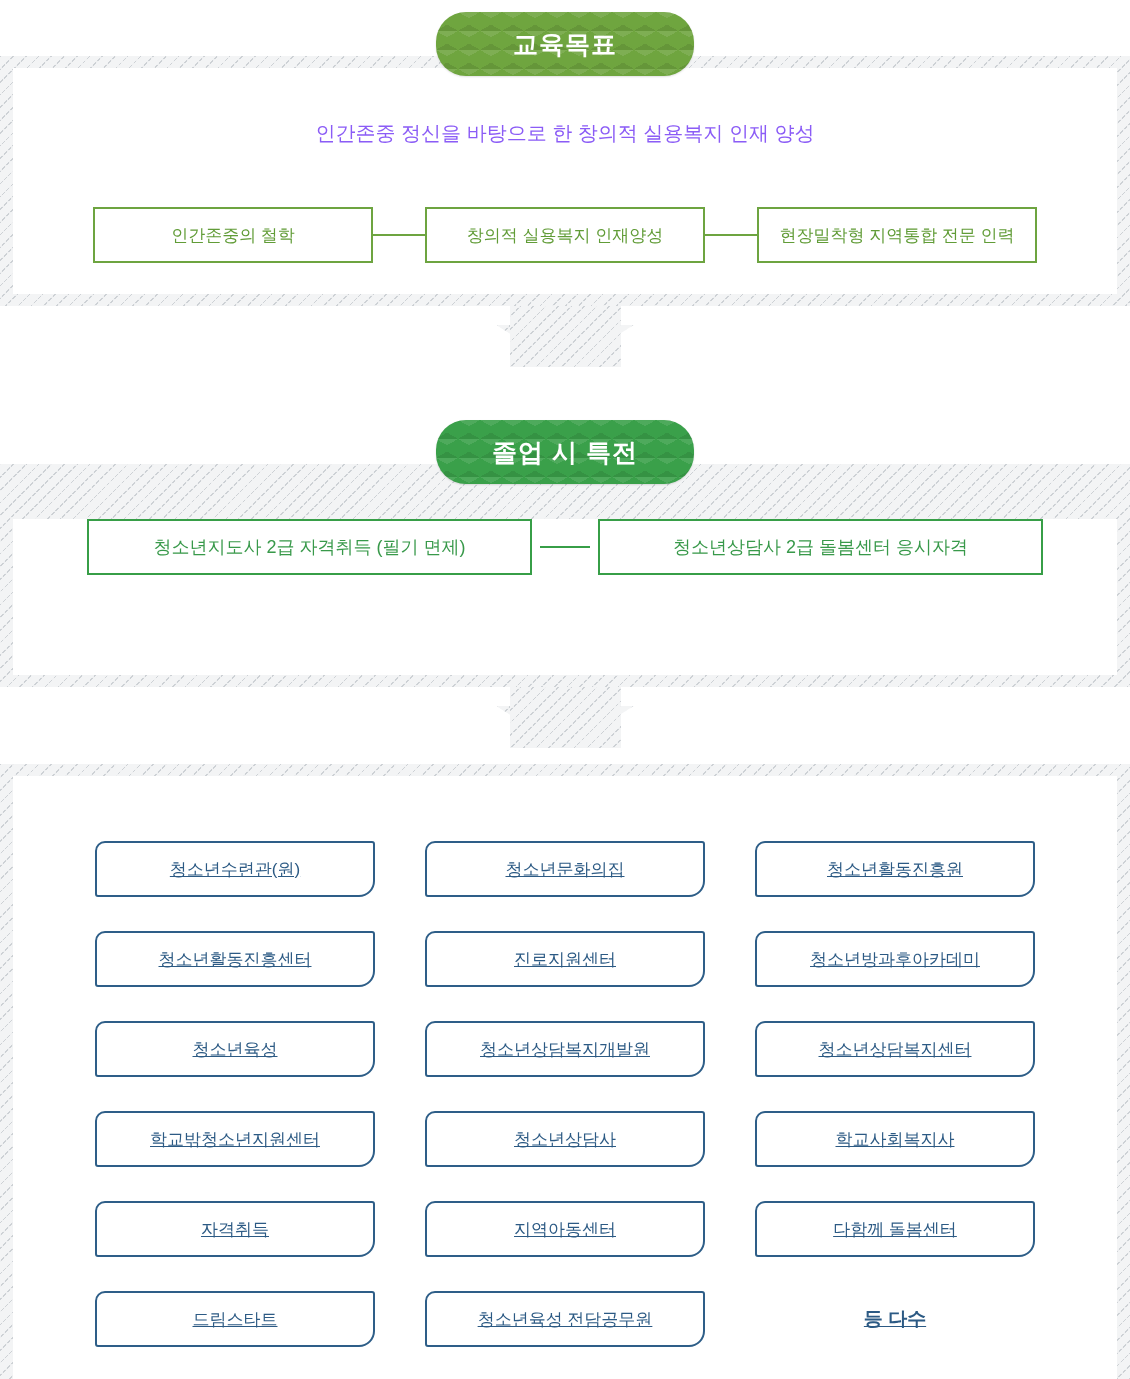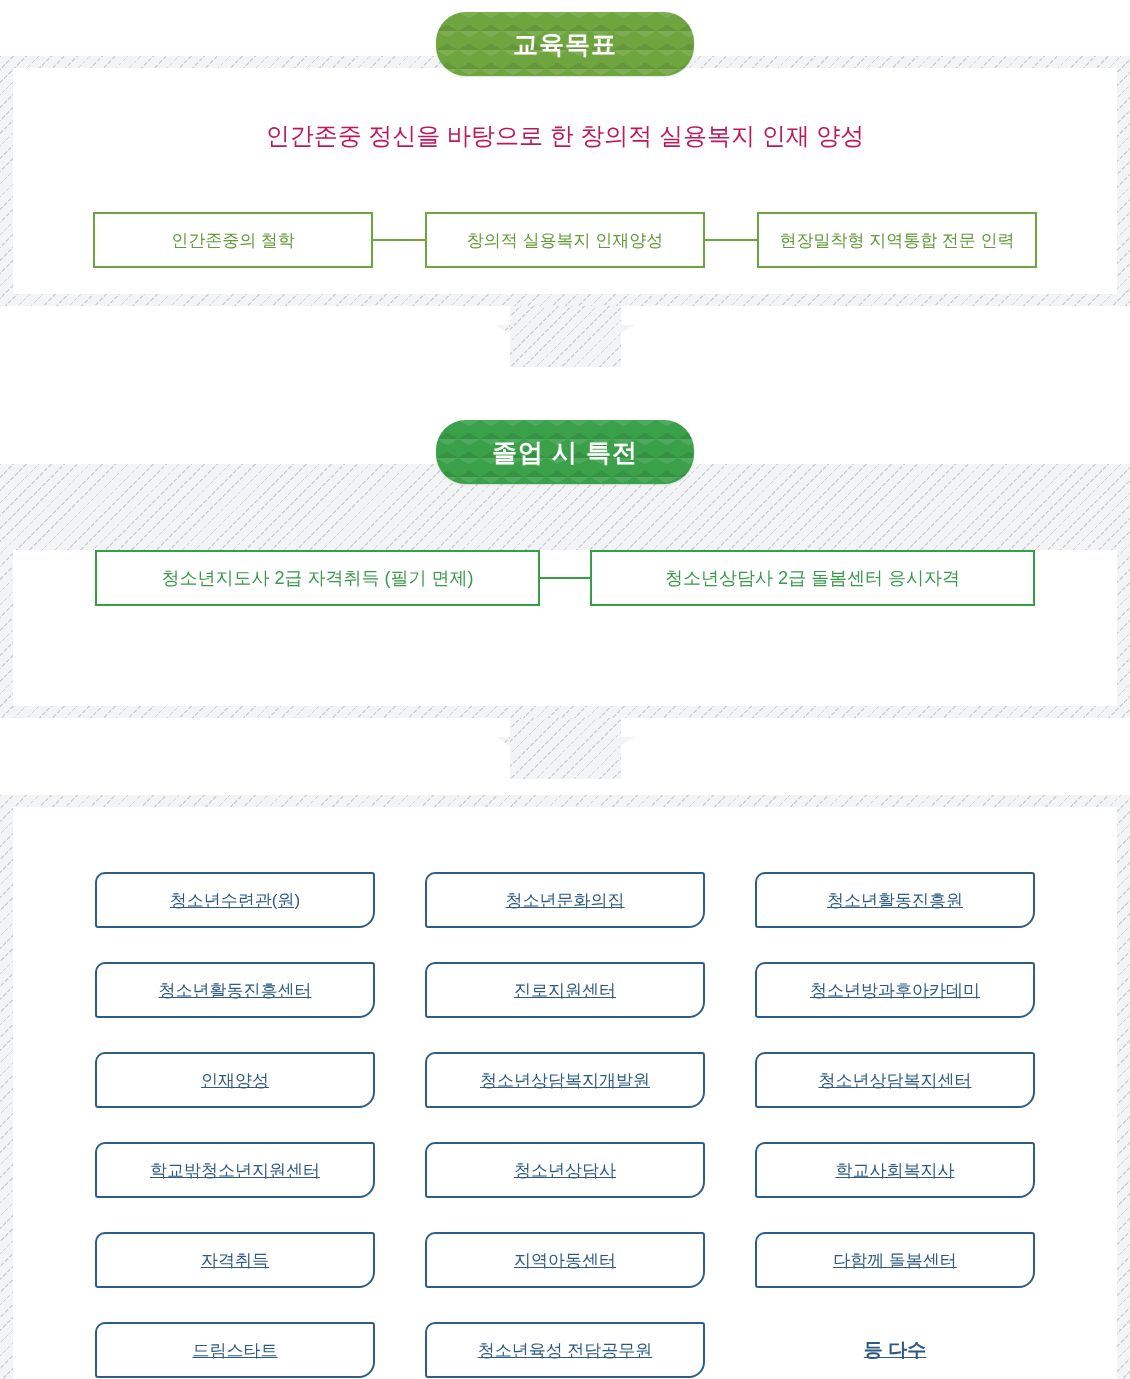--- a/index.html
+++ b/index.html
@@ -40,22 +40,22 @@
 
   
   .frame { margin-top: -32px; padding: 12px 13px; position: relative; z-index: 1; }
   .panel { background: #ffffff; box-sizing: border-box; }
 
   
   .panel-1 { height: 226px; }
   .subtitle {
     padding-top: 52px;
     text-align: center;
-    font-size: 24px;
-    color: #be185d;
+    font-size: 20px;
+    color: #8b5cf6;
   }
   .box-row { display: flex; justify-content: center; align-items: center; margin-top: 60px; }
   .gbox {
     box-sizing: border-box;
     height: 56px;
     border: 2px solid #6da440;
     background: #fff;
     display: flex; align-items: center; justify-content: center;
     font-size: 17px; color: #619c37;
     text-align: center;
@@ -66,21 +66,21 @@
   
   .flow-arrow { position: relative; width: 111px; height: 64px; margin: -3px auto 0; }
   .flow-arrow .shaft { position: absolute; inset: 0; }
   .flow-arrow .wing { position: absolute; top: 22px; width: 14px; height: 9px; }
   .flow-arrow .wing-left  { left: -13px;  clip-path: polygon(0 0, 100% 0, 100% 100%); }
   .flow-arrow .wing-right { right: -13px; clip-path: polygon(0 0, 100% 0, 0 100%); }
 
   
   .module-2 { margin-top: 53px; }
   .panel-2 { height: 156px; }
-  .panel-2 .box-row { margin-top: 74px; }
+  .panel-2 .box-row { margin-top: 43px; gap: 8px; }
   .gbox-s2 { width: 445px; border-color: #379e47; color: #38994a; font-size: 18px; }
   .conn-s2 { background: #379e47; width: 50px; }
 
   
   .module-3 { margin-top: 48px; }
   .panel-3 { height: 610px; }
   .career-grid {
     width: 940px;
     margin: 0 auto;
     padding-top: 65px;
@@ -155,21 +155,21 @@
   <div class="module module-3">
     <div class="frame hatch">
       <div class="panel panel-3">
         <div class="career-grid">
           <div class="ncell">청소년수련관(원)</div>
           <div class="ncell">청소년문화의집</div>
           <div class="ncell">청소년활동진흥원</div>
           <div class="ncell">청소년활동진흥센터</div>
           <div class="ncell">진로지원센터</div>
           <div class="ncell">청소년방과후아카데미</div>
-          <div class="ncell">인재양성</div>
+          <div class="ncell">청소년육성</div>
           <div class="ncell">청소년상담복지개발원</div>
           <div class="ncell">청소년상담복지센터</div>
           <div class="ncell">학교밖청소년지원센터</div>
           <div class="ncell">청소년상담사</div>
           <div class="ncell">학교사회복지사</div>
           <div class="ncell">자격취득</div>
           <div class="ncell">지역아동센터</div>
           <div class="ncell">다함께 돌봄센터</div>
           <div class="ncell">드림스타트</div>
           <div class="ncell">청소년육성 전담공무원</div>

